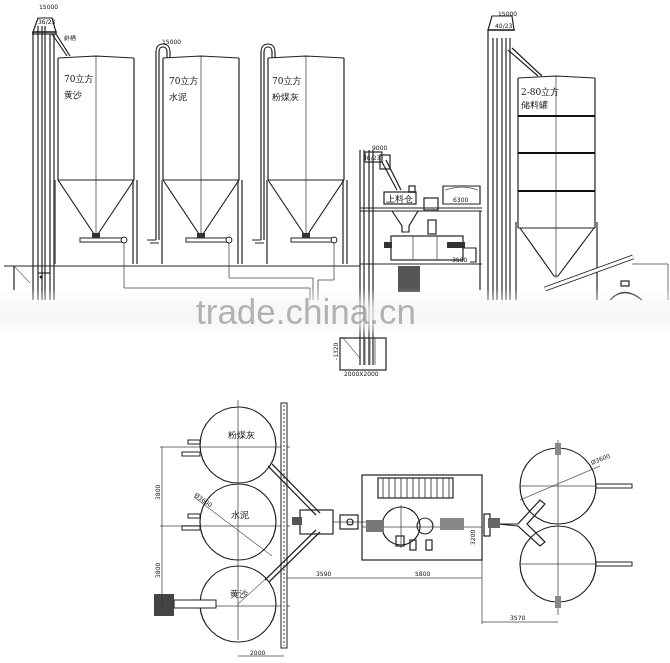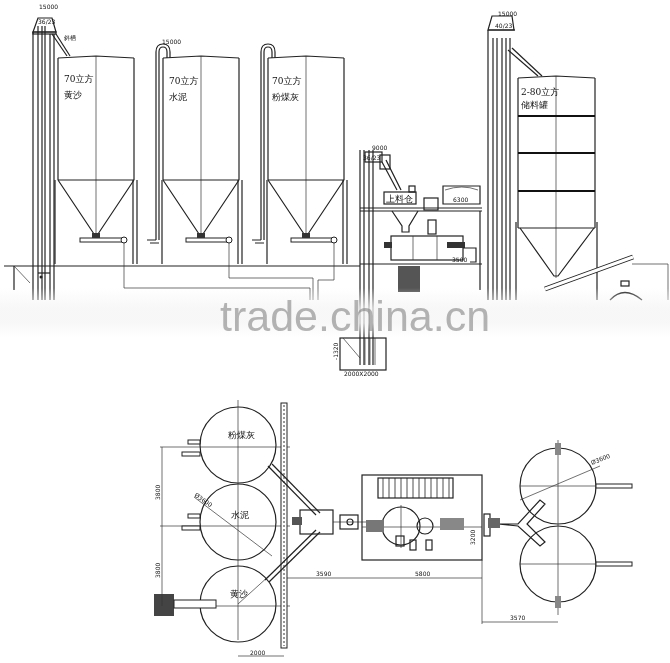--- a/index.html
+++ b/index.html
@@ -4,21 +4,21 @@
 <style>
   html, body { margin:0; padding:0; background:#ffffff; }
   body { width:670px; height:663px; position:relative; overflow:hidden; font-family:"DejaVu Serif", serif; }
   #drawing { position:absolute; left:0; top:0; width:670px; height:663px; }
   .ln { stroke:#222; stroke-width:1.2; fill:none; }
   .thin { stroke:#333; stroke-width:0.7; fill:none; }
   .thick { stroke:#111; stroke-width:1.8; fill:none; }
   .pipe { stroke:#222; stroke-width:1; fill:#fff; }
   .lbl { font-size:9px; fill:#111; font-family:"DejaVu Serif", serif; }
   .tiny { font-size:6px; fill:#111; font-family:"DejaVu Sans", sans-serif; }
-  #watermark { position:absolute; left:196px; top:292px; font-family:"Liberation Sans", sans-serif; font-size:43px; color:rgba(120,120,120,0.55); letter-spacing:0px; pointer-events:none;margin-left:24px; }
+  #watermark { position:absolute; left:196px; top:292px; font-family:"Liberation Sans", sans-serif; font-size:35px; color:rgba(120,120,120,0.55); letter-spacing:0px; pointer-events:none; }
   #wm-band { position:absolute; left:0; top:288px; width:670px; height:50px; background:linear-gradient(to bottom, rgba(255,255,255,0) 0%, rgba(245,245,245,0.75) 40%, rgba(245,245,245,0.75) 70%, rgba(255,255,255,0) 100%); pointer-events:none; }
 </style>
 </head>
 <body>
 
 <svg id="drawing" viewBox="0 0 670 663" xmlns="http://www.w3.org/2000/svg">
 
   <g>
 
     <line class="ln" x1="4" y1="266" x2="360" y2="266"></line>

